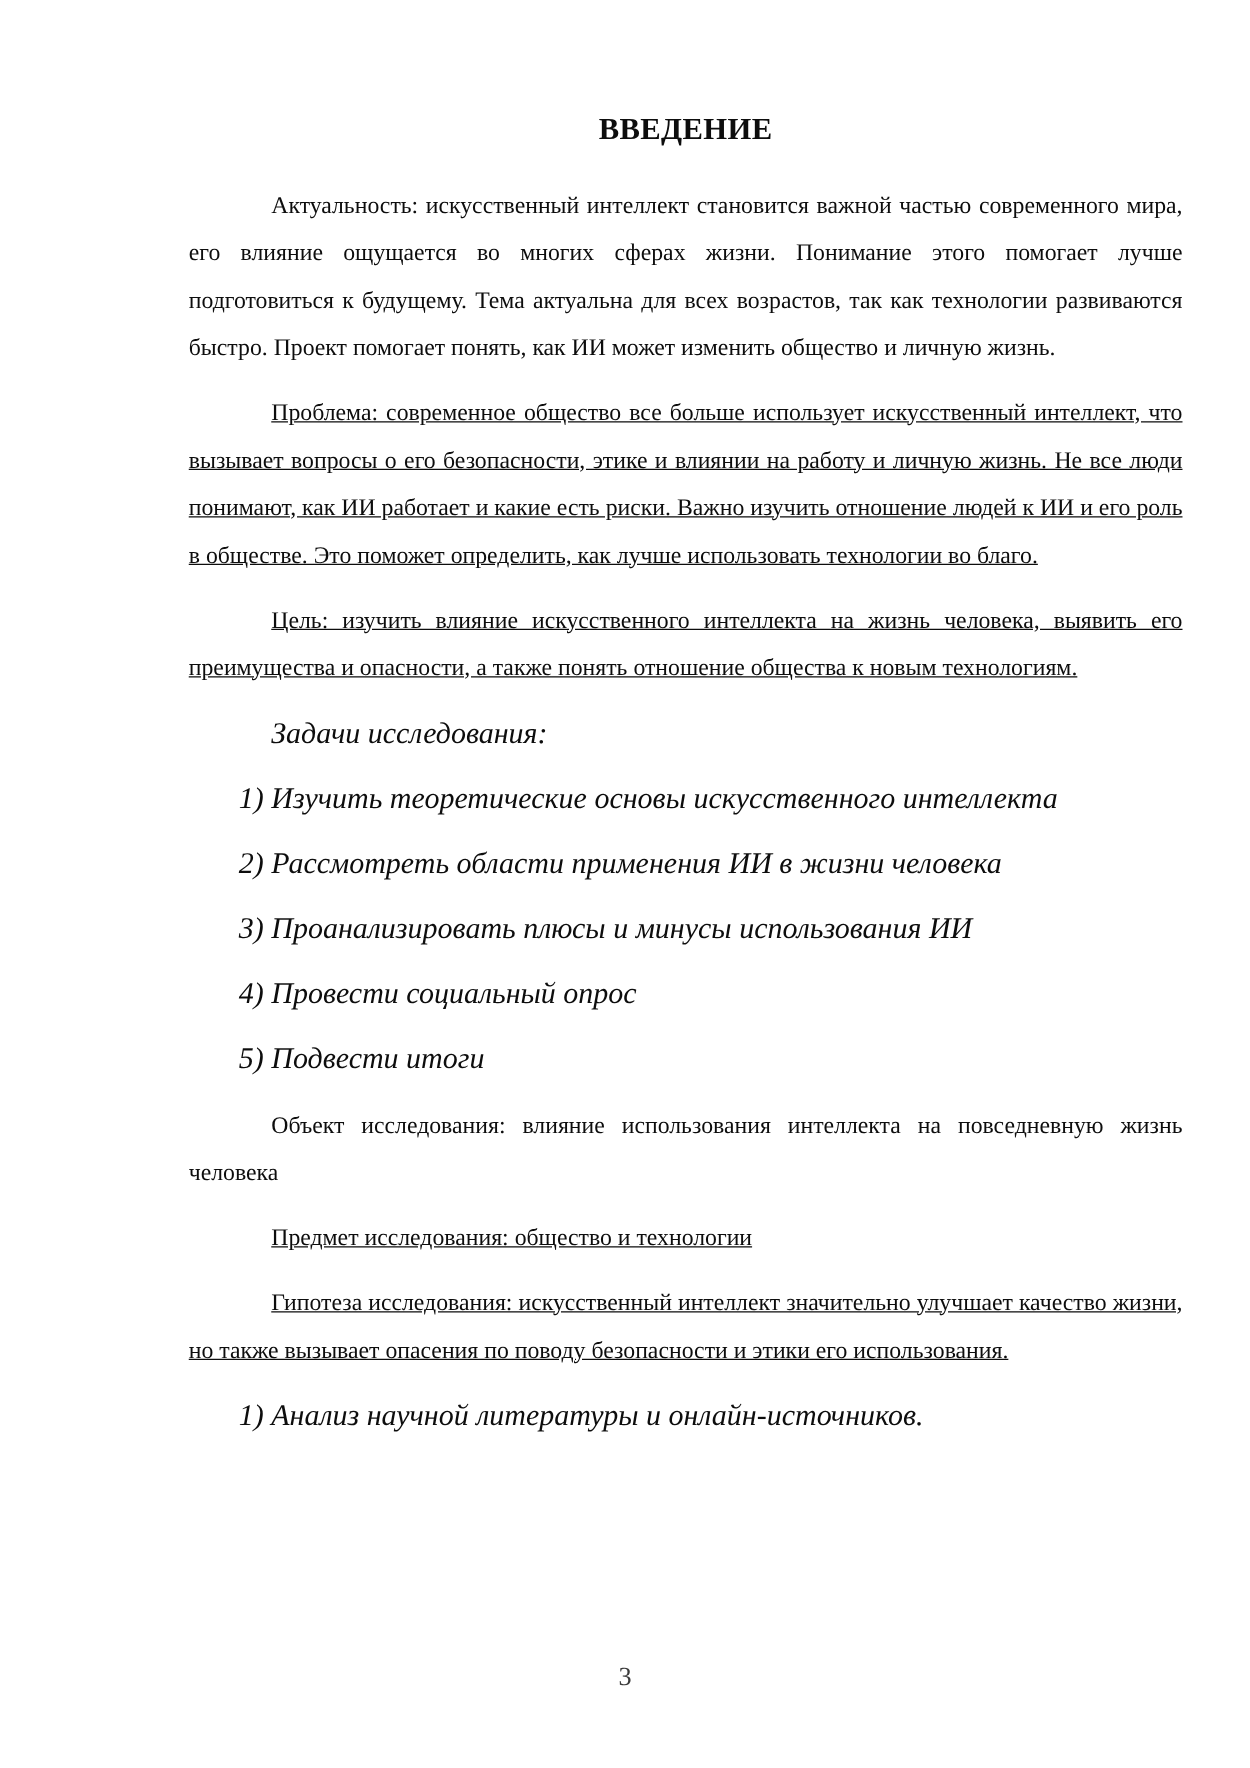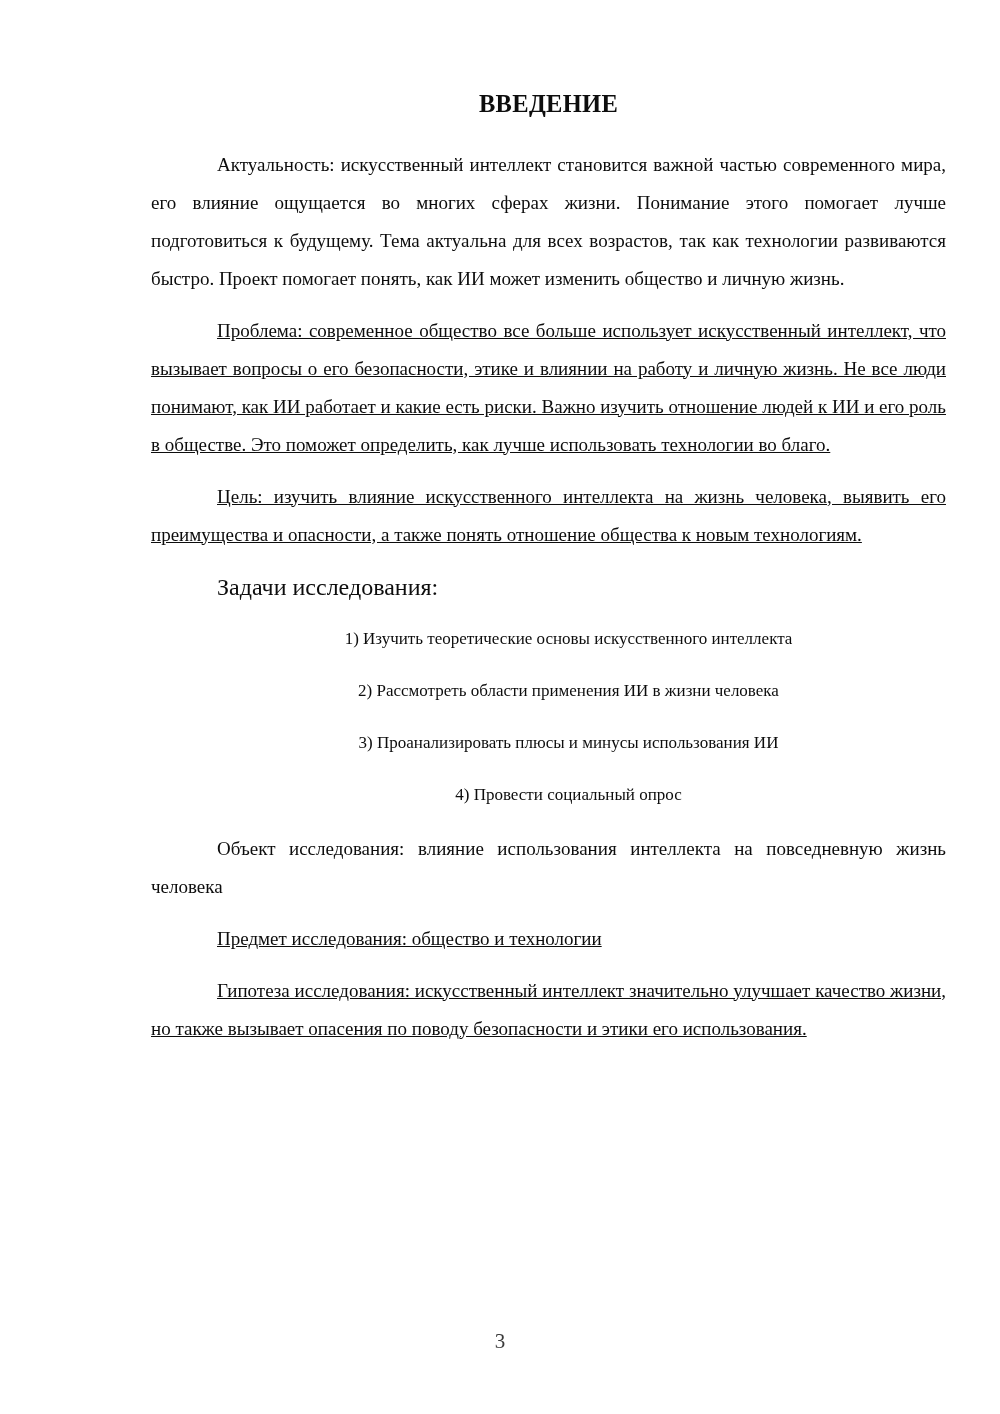--- a/index.html
+++ b/index.html
@@ -54,40 +54,41 @@
   }
 
   .para + .para {
     margin-top: 14px;
     text-decoration: underline;
   }
 
   
   .group {
     margin-top: 14px;
+    font-style: italic;
   }
 
   .group .label {
     font-size: 24px;
     line-height: 38px;
     text-indent: 66px;
     text-align: left;
     margin: 0;
   }
 
   .list {
     list-style: none;
     margin: 0;
     padding: 0;
   }
 
   .list-item {
-    font-size: 17px;
+    font-size: 24px;
     line-height: 38px;
-    text-align: center;
+    text-align: left;
     margin: 0;
     padding-left: 40px;
     margin-top: 14px;
   }
 
   .page-number {
     position: absolute;
     left: 0;
     right: 0;
     top: 1331px;
@@ -113,29 +114,33 @@
 
     <p class="para">Цель: изучить влияние искусственного интеллекта на жизнь человека, выявить его преимущества и опасности, а также понять отношение общества к новым технологиям.</p>
 
     <div class="group">
       <p class="label">Задачи исследования:</p>
       <ul class="list">
         <li class="list-item">1) Изучить теоретические основы искусственного интеллекта</li>
         <li class="list-item">2) Рассмотреть области применения ИИ в жизни человека</li>
         <li class="list-item">3) Проанализировать плюсы и минусы использования ИИ</li>
         <li class="list-item">4) Провести социальный опрос</li>
+        <li class="list-item">5) Подвести итоги</li>
       </ul>
     </div>
 
     <p class="para" style="margin-top:16px;">Объект исследования: влияние использования интеллекта на повседневную жизнь человека</p>
 
     <p class="para">Предмет исследования: общество и технологии</p>
 
     <p class="para">Гипотеза исследования: искусственный интеллект значительно улучшает качество жизни, но также вызывает опасения по поводу безопасности и этики его использования.</p>
 
     <div class="group">
+      <ul class="list">
+        <li class="list-item">1) Анализ научной литературы и онлайн-источников.</li>
+      </ul>
     </div>
 
   </div>
 
   <div class="page-number">3</div>
 
 </div>
 
 </body></html>

